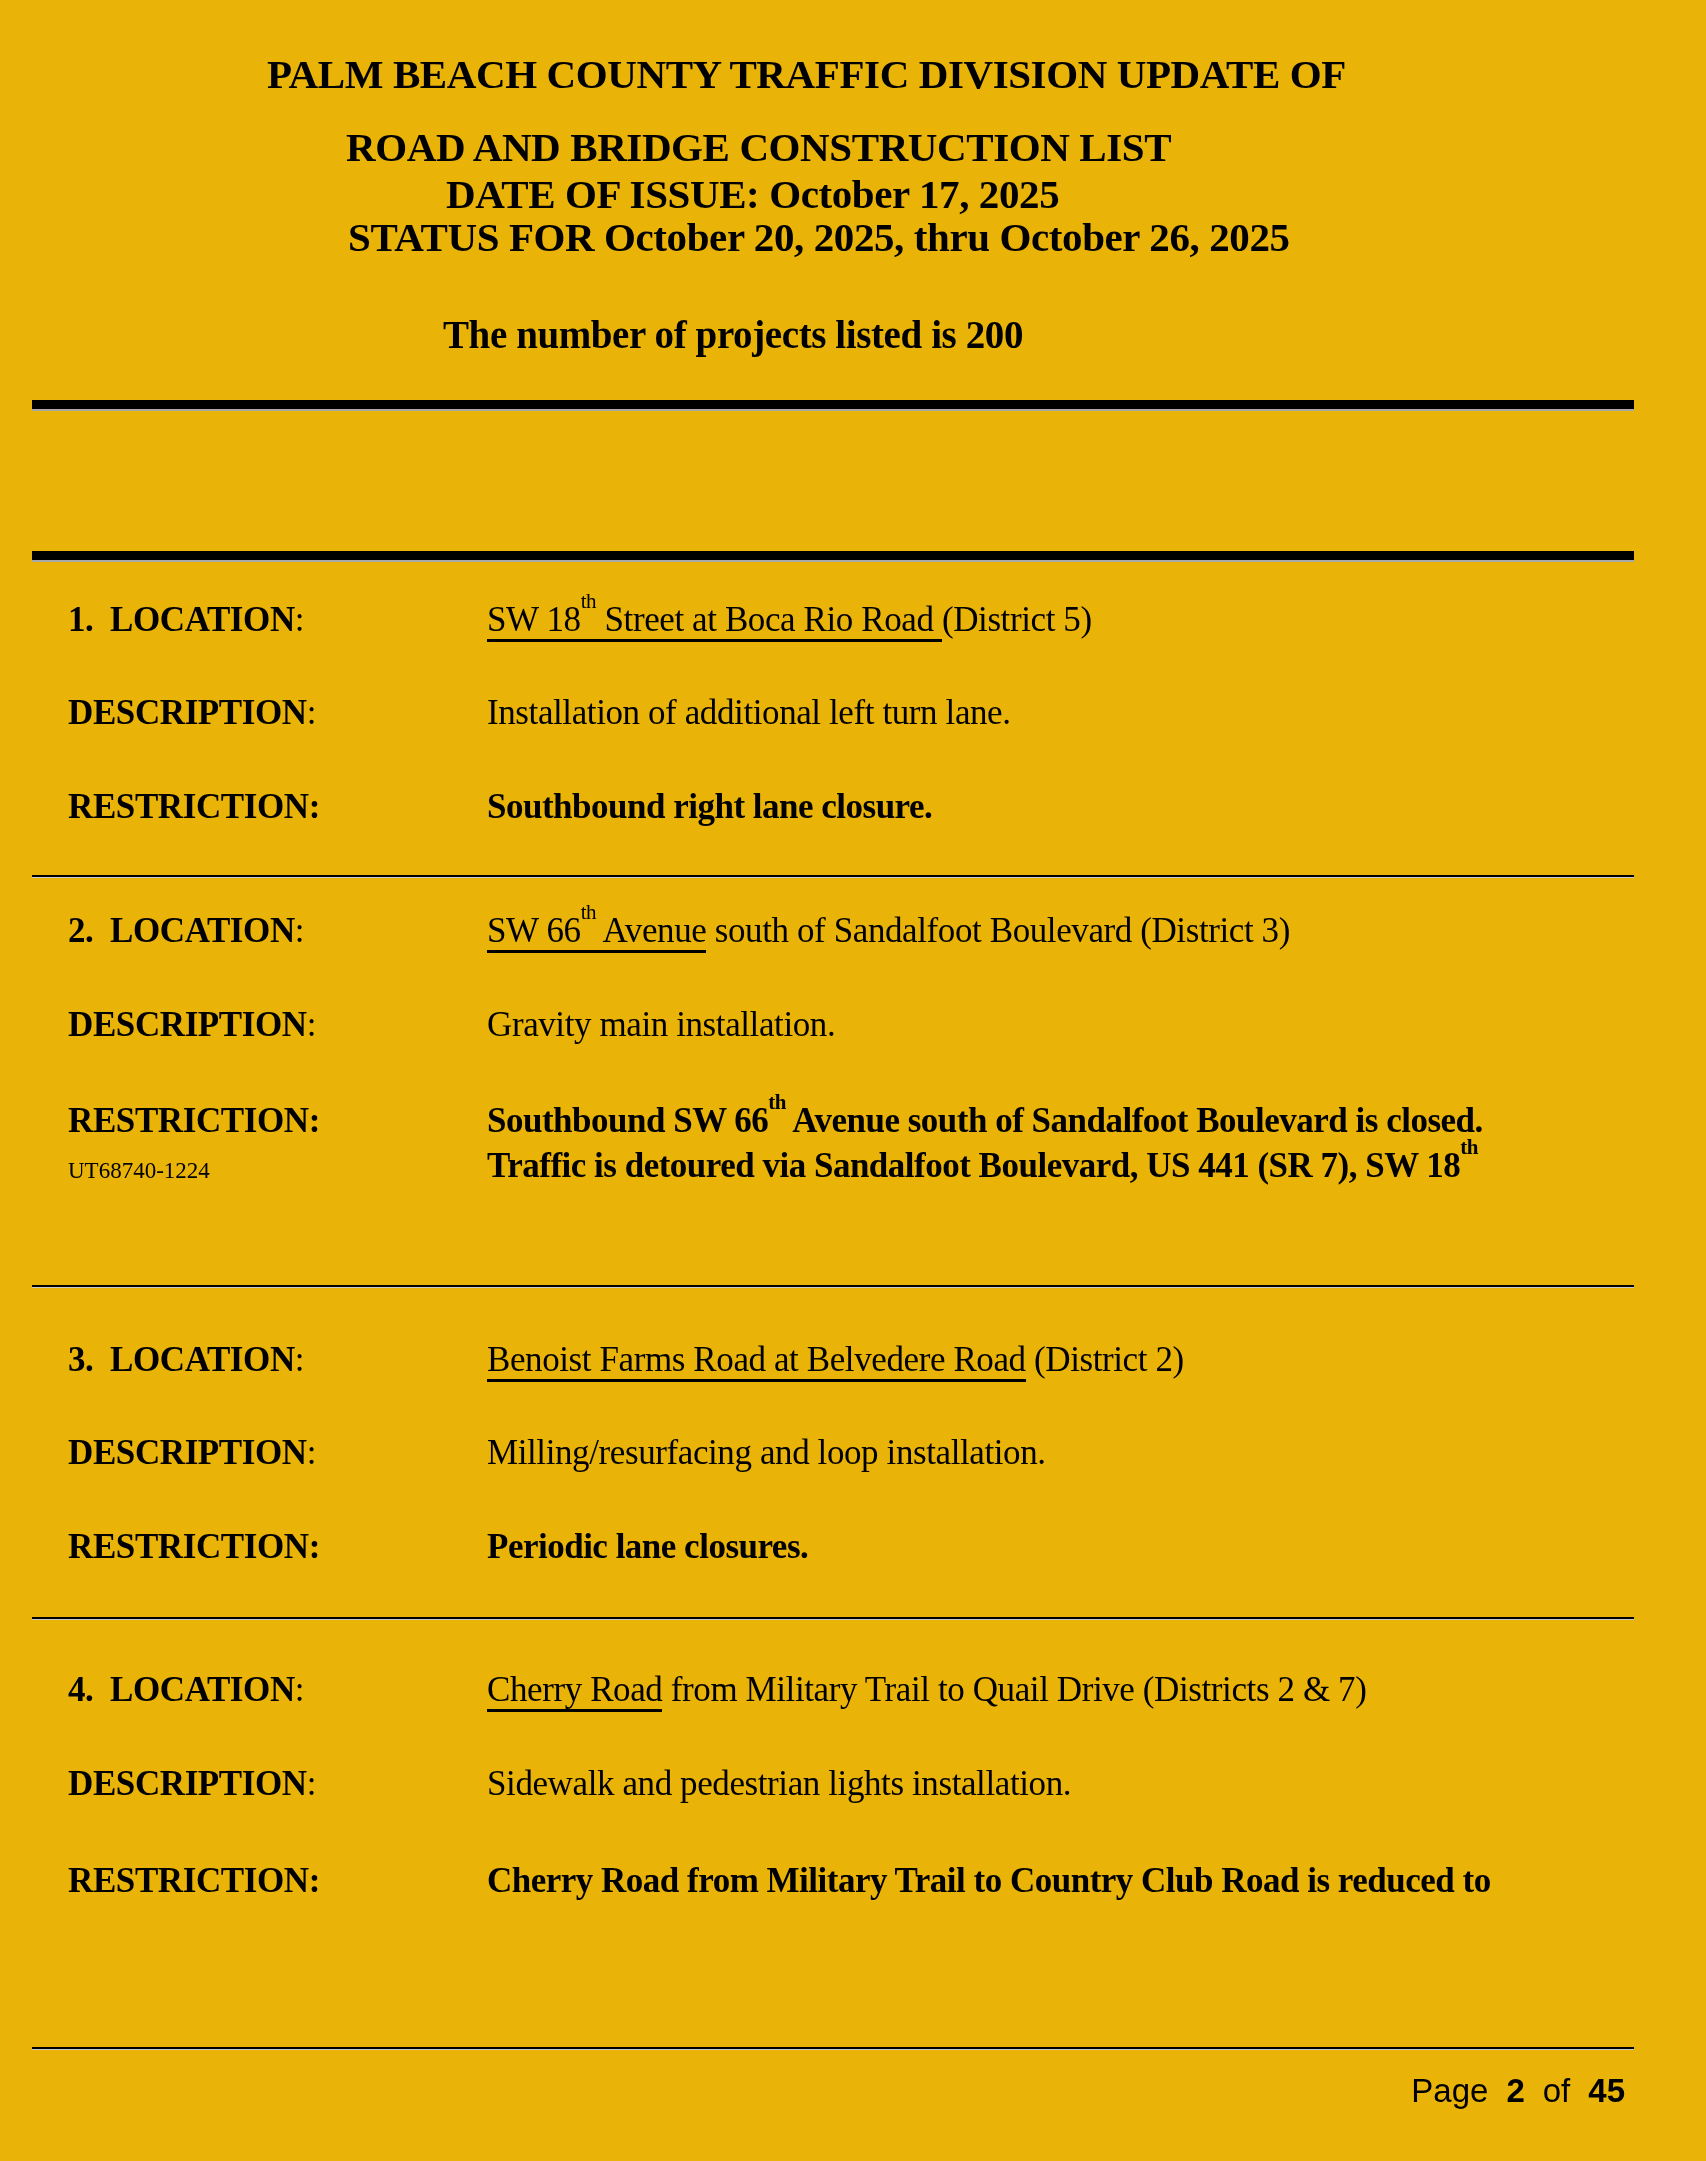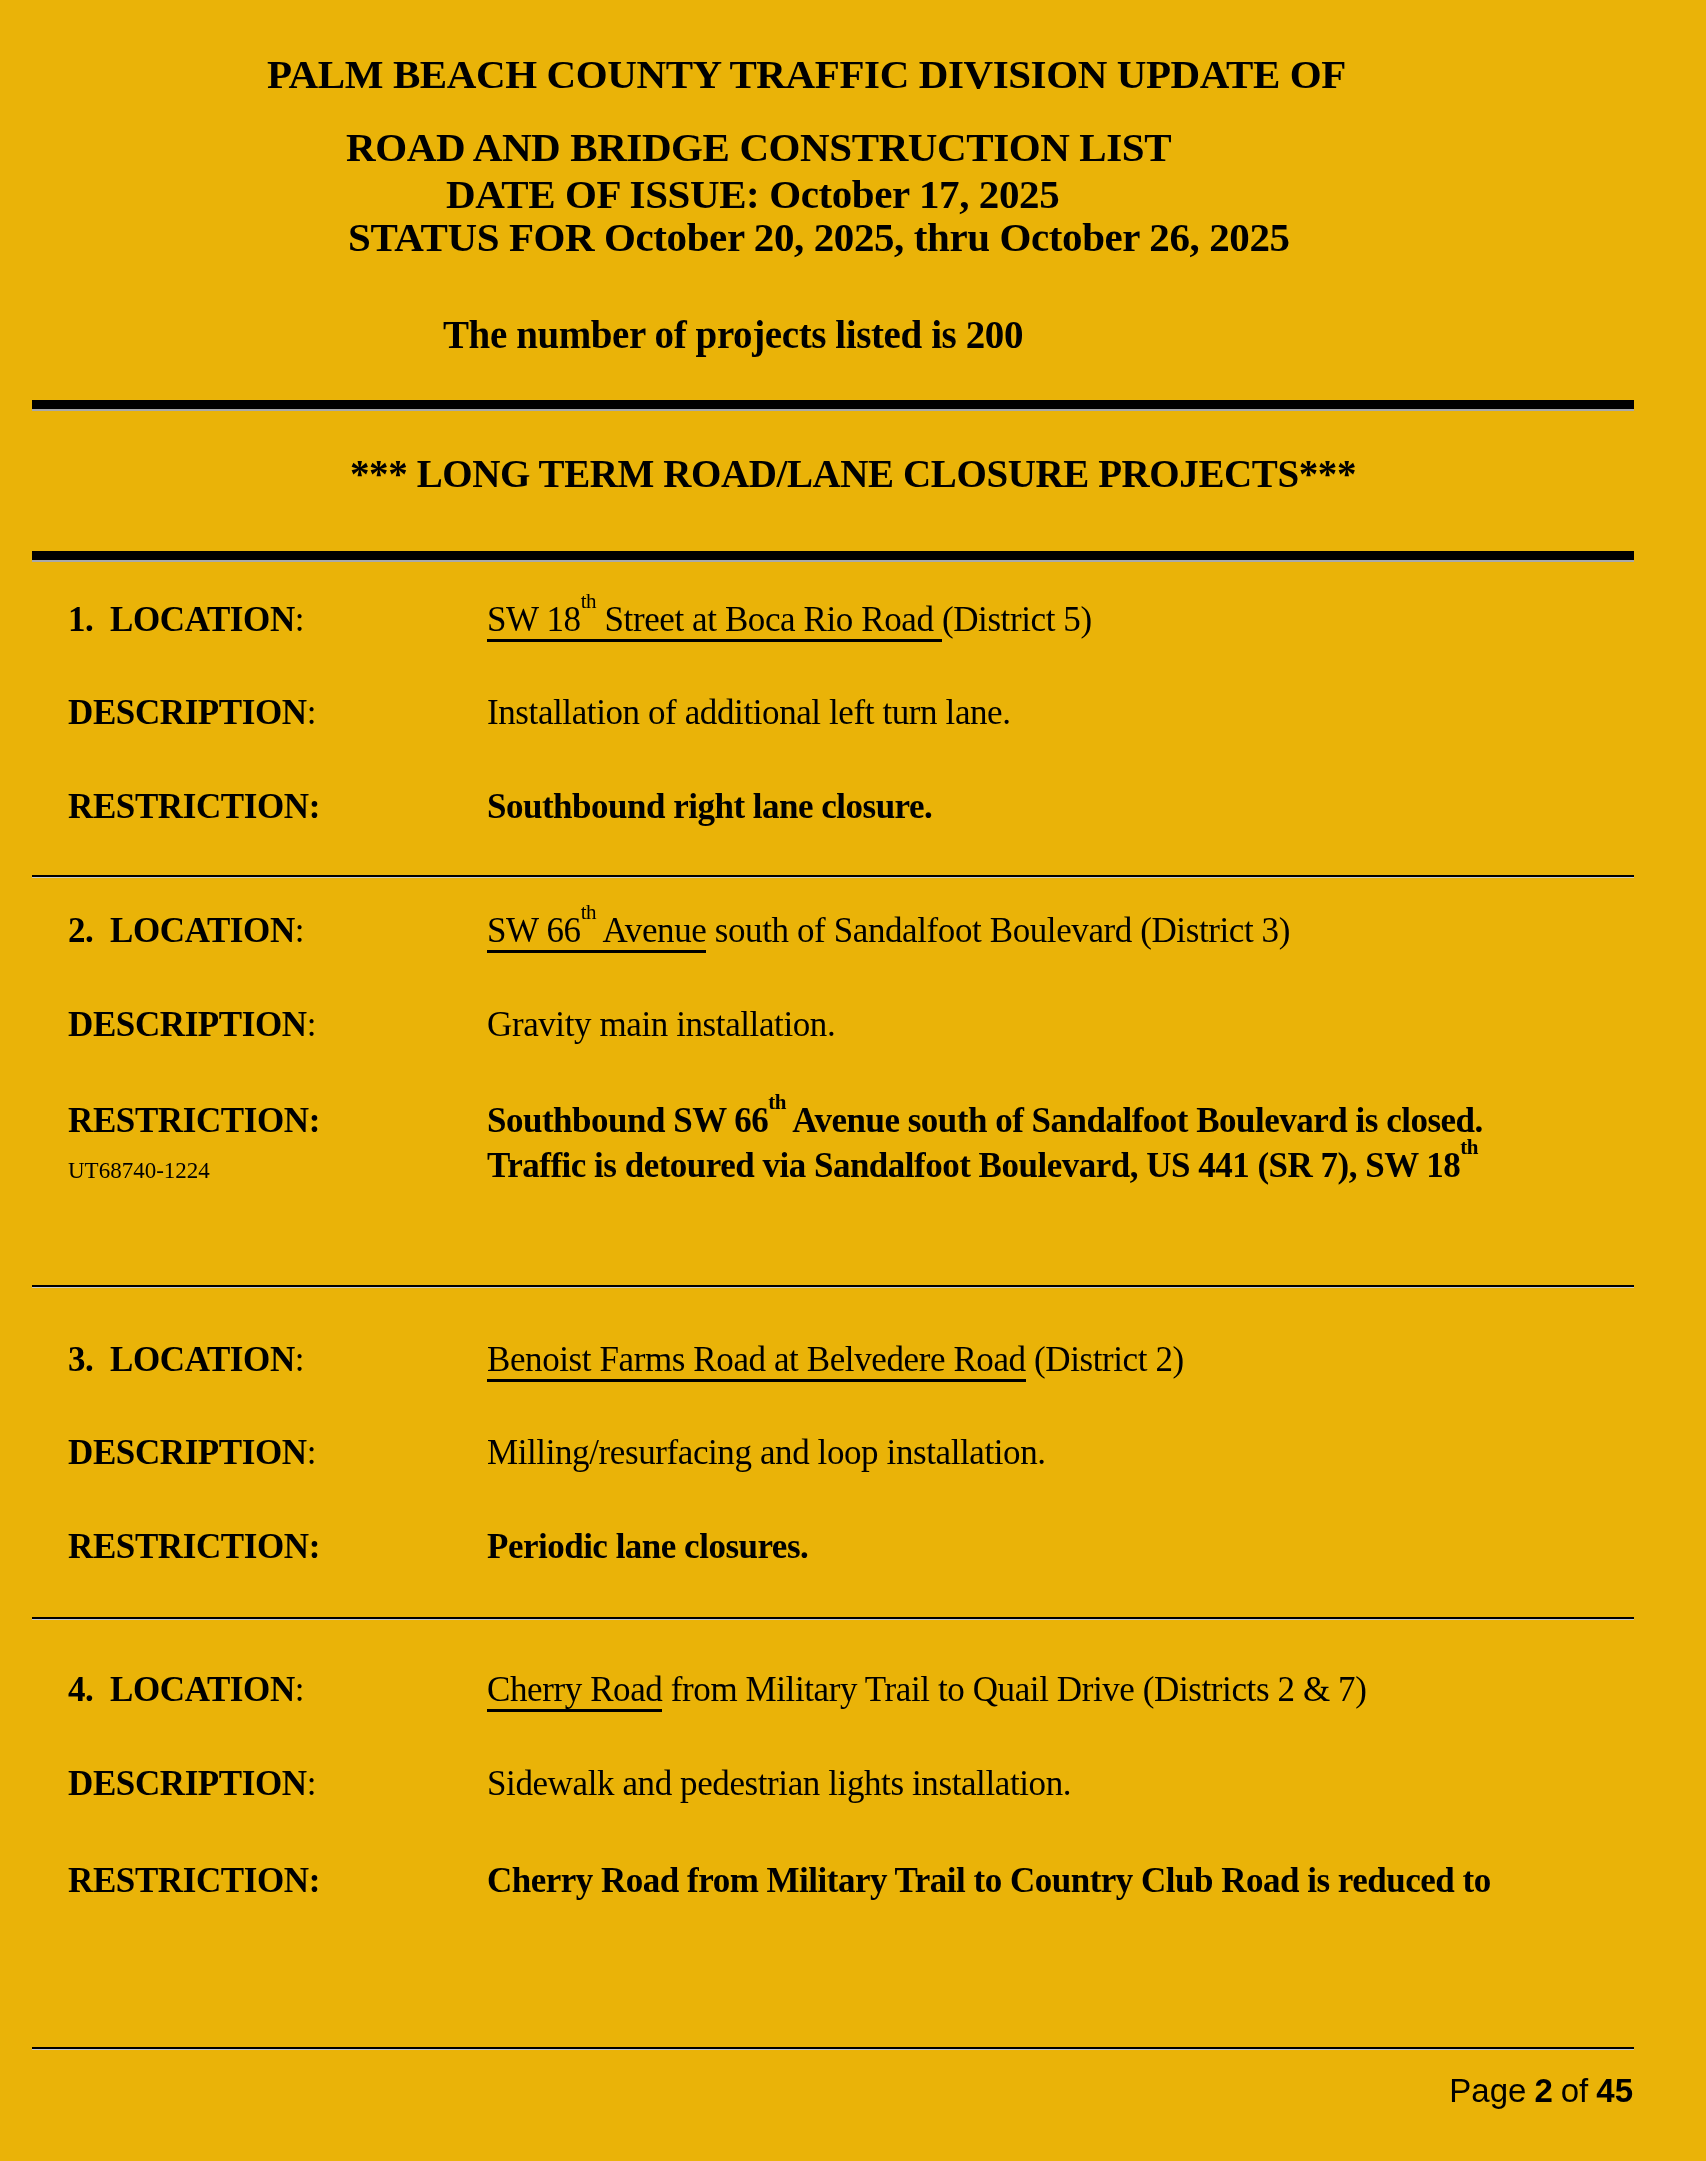--- a/index.html
+++ b/index.html
@@ -43,37 +43,36 @@
   .row.rest .val{font-weight:bold;font-size:35px;letter-spacing:-0.5px;white-space:nowrap;}
   .code{font-size:23px;line-height:28.5px;letter-spacing:0;font-weight:normal;margin-top:13.5px;}
   sup{font-size:60%;line-height:0;position:relative;top:-0.5em;}
   .ul{border-bottom:3.8px solid #000;}
   
   .r-e1-loc{top:597px;}  .r-e1-desc{top:690px;}  .r-e1-rest{top:784px;}
   .r-e2-loc{top:908px;} .r-e2-desc{top:1002px;} .r-e2-rest{top:1098px;}
   .r-e3-loc{top:1337px;} .r-e3-desc{top:1430px;} .r-e3-rest{top:1524px;}
   .r-e4-loc{top:1667px;} .r-e4-desc{top:1761px;} .r-e4-rest{top:1858px;}
   
-  .footer{position:absolute;top:2071px;right:73px;display:flex;gap:8px;
+  .footer{position:absolute;top:2071px;right:81px;display:flex;gap:18px;
     font-family:"Liberation Sans", sans-serif;font-size:33px;line-height:39px;}
   .footer .b{font-weight:bold;}
 </style>
 </head>
 <body>
 
 <div class="page">
 
   <div class="abs hline t-l1">PALM BEACH COUNTY TRAFFIC DIVISION UPDATE OF</div>
   <div class="abs hline t-l2">ROAD AND BRIDGE CONSTRUCTION LIST</div>
   <div class="abs hline t-l3">DATE OF ISSUE: October 17, 2025</div>
   <div class="abs hline t-l4">STATUS FOR October 20, 2025, thru October 26, 2025</div>
   <div class="abs hline t-l5">The number of projects listed is 200</div>
 
   <div class="abs rule-thick rt-1"></div>
-  <div class="abs section-title">*** LONG TERM ROAD/LANE CLOSURE PROJECTS***</div>
   <div class="abs rule-thick rt-2"></div>
 
   <div class="row loc r-e1-loc">
     <span class="num">1.</span>
     <span class="lbl"><span class="lbl-text">LOCATION</span><span class="colon">:</span></span>
     <div class="val"><span class="ul"><span>SW 18</span><sup>th</sup><span> Street at Boca Rio Road </span></span><span><span>(District 5)</span></span></div>
   </div>
   <div class="row desc r-e1-desc">
     <span class="lbl"><span class="lbl-text">DESCRIPTION</span><span class="colon">:</span></span>
     <div class="val">Installation of additional left turn lane.</div>

